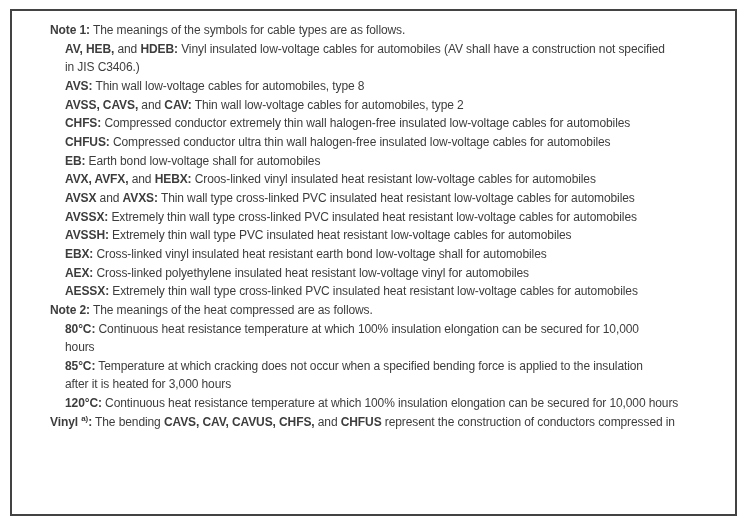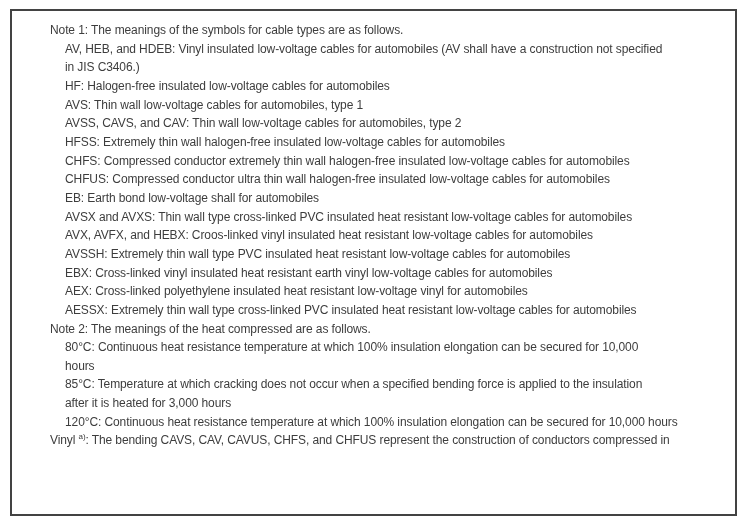--- a/index.html
+++ b/index.html
@@ -35,48 +35,47 @@
     line-height: 18.65px;
     letter-spacing: -0.1px;
   }
   .line {
     white-space: nowrap;
   }
   .line.indent-1 {
     padding-left: 15px;
   }
   .b {
-    font-weight: normal;
+    font-weight: bold;
   }
   .content sup {
     font-size: 8px;
     line-height: 0;
     vertical-align: super;
   }
 </style>
 </head>
 <body>
 
 <div class="page">
   <div class="frame">
     <div class="content" style="color: rgb(61, 61, 61);">
         <div class="line indent-0"><span class="b">Note 1:</span><span> The meanings of the symbols for cable types are as follows.</span></div>
         <div class="line indent-1"><span class="b">AV, HEB,</span><span> and </span><span class="b">HDEB:</span><span> Vinyl insulated low-voltage cables for automobiles (AV shall have a construction not specified</span></div>
         <div class="line indent-1"><span>in JIS C3406.)</span></div>
-        <div class="line indent-1"><span class="b">HF:</span><span> Halogen-free insulated low-voltage cables for automobiles</span></div>
-        <div class="line indent-1"><span class="b">AVS:</span><span> Thin wall low-voltage cables for automobiles, type 1</span></div>
+        <div class="line indent-1"><span class="b">AVS:</span><span> Thin wall low-voltage cables for automobiles, type 8</span></div>
         <div class="line indent-1"><span class="b">AVSS, CAVS,</span><span> and </span><span class="b">CAV:</span><span> Thin wall low-voltage cables for automobiles, type 2</span></div>
-        <div class="line indent-1"><span class="b">HFSS:</span><span> Extremely thin wall halogen-free insulated low-voltage cables for automobiles</span></div>
         <div class="line indent-1"><span class="b">CHFS:</span><span> Compressed conductor extremely thin wall halogen-free insulated low-voltage cables for automobiles</span></div>
         <div class="line indent-1"><span class="b">CHFUS:</span><span> Compressed conductor ultra thin wall halogen-free insulated low-voltage cables for automobiles</span></div>
         <div class="line indent-1"><span class="b">EB:</span><span> Earth bond low-voltage shall for automobiles</span></div>
+        <div class="line indent-1"><span class="b">AVX, AVFX,</span><span> and </span><span class="b">HEBX:</span><span> Croos-linked vinyl insulated heat resistant low-voltage cables for automobiles</span></div>
         <div class="line indent-1"><span class="b">AVSX</span><span> and </span><span class="b">AVXS:</span><span> Thin wall type cross-linked PVC insulated heat resistant low-voltage cables for automobiles</span></div>
-        <div class="line indent-1"><span class="b">AVX, AVFX,</span><span> and </span><span class="b">HEBX:</span><span> Croos-linked vinyl insulated heat resistant low-voltage cables for automobiles</span></div>
+        <div class="line indent-1"><span class="b">AVSSX:</span><span> Extremely thin wall type cross-linked PVC insulated heat resistant low-voltage cables for automobiles</span></div>
         <div class="line indent-1"><span class="b">AVSSH:</span><span> Extremely thin wall type PVC insulated heat resistant low-voltage cables for automobiles</span></div>
-        <div class="line indent-1"><span class="b">EBX:</span><span> Cross-linked vinyl insulated heat resistant earth vinyl low-voltage cables for automobiles</span></div>
+        <div class="line indent-1"><span class="b">EBX:</span><span> Cross-linked vinyl insulated heat resistant earth bond low-voltage shall for automobiles</span></div>
         <div class="line indent-1"><span class="b">AEX:</span><span> Cross-linked polyethylene insulated heat resistant low-voltage vinyl for automobiles</span></div>
         <div class="line indent-1"><span class="b">AESSX:</span><span> Extremely thin wall type cross-linked PVC insulated heat resistant low-voltage cables for automobiles</span></div>
         <div class="line indent-0"><span class="b">Note 2:</span><span> The meanings of the heat compressed are as follows.</span></div>
         <div class="line indent-1"><span class="b">80°C:</span><span> Continuous heat resistance temperature at which 100% insulation elongation can be secured for 10,000</span></div>
         <div class="line indent-1"><span>hours</span></div>
         <div class="line indent-1"><span class="b">85°C:</span><span> Temperature at which cracking does not occur when a specified bending force is applied to the insulation</span></div>
         <div class="line indent-1"><span>after it is heated for 3,000 hours</span></div>
         <div class="line indent-1"><span class="b">120°C:</span><span> Continuous heat resistance temperature at which 100% insulation elongation can be secured for 10,000 hours</span></div>
         <div class="line indent-0"><span class="b">Vinyl </span><sup class="b">a)</sup><span class="b">:</span><span> The bending </span><span class="b">CAVS, CAV, CAVUS, CHFS,</span><span> and </span><span class="b">CHFUS</span><span> represent the construction of conductors compressed in</span></div>
       </div>

